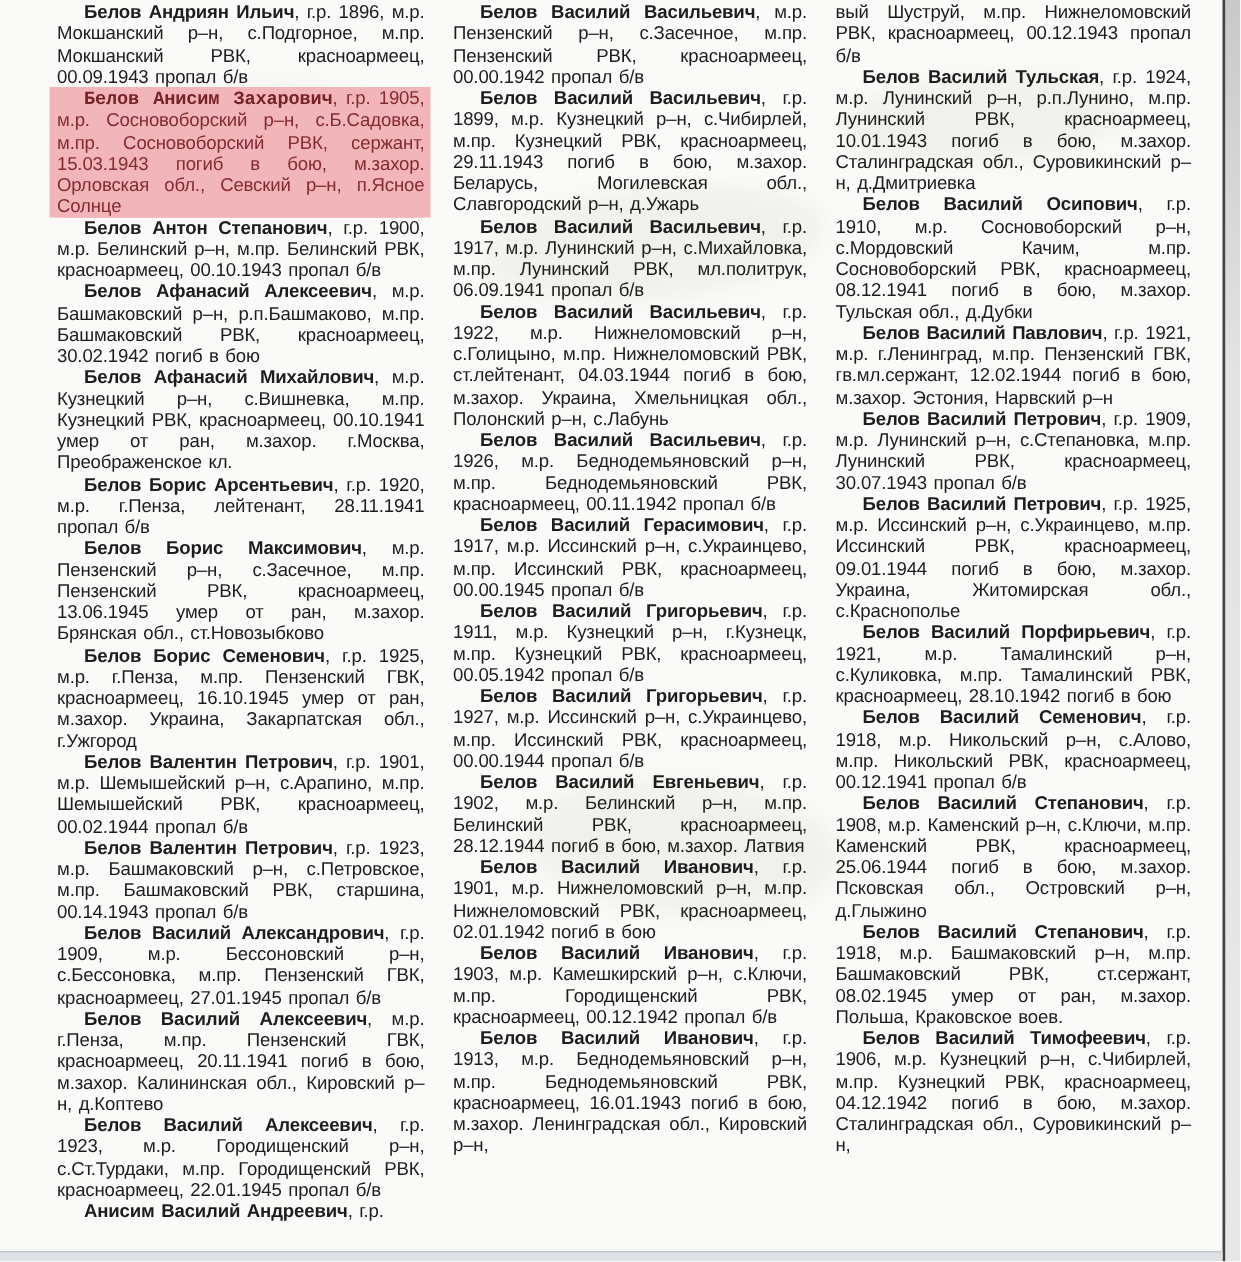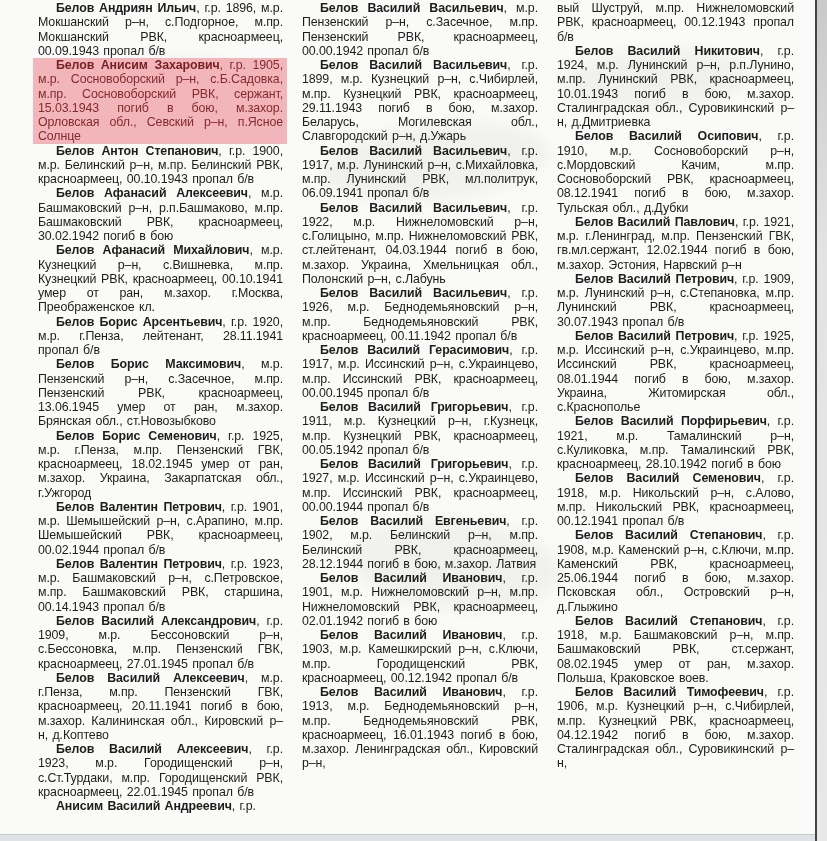--- a/index.html
+++ b/index.html
@@ -27,21 +27,21 @@
     letter-spacing:-0.1px;
     word-spacing:1px;
   }
   .entry .ename{font-weight:bold;}
   .entry.cont{text-indent:0;}
   .entry.hl{
     background:#f2b6ba;
     color:#832b30;
     box-shadow:-5px 0 0 #f2b6ba, 4px 0 0 #f2b6ba;
   }
-  .entry.hl .ename{color:#772226;}
+  .entry.hl .ename{color:#772226;font-family:Liberation Mono, monospace;}
   .edge-line{
     position:absolute;top:0;bottom:0;left:815px;width:2px;
     background:#454545;
   }
   .edge-strip{
     position:absolute;top:0;bottom:0;left:817px;width:10px;
     background:linear-gradient(180deg,#c9c9c9 0%,#e3e3e3 30%,#e8e8e8 100%);
   }
   .bottom-strip{
     position:absolute;left:0;right:12px;bottom:0;height:6px;
@@ -72,21 +72,21 @@
 
   <div class="columns">
     <div class="col c1">
         <p class="entry"><span class="ename">Белов Андриян Ильич</span><span>, г.р. 1896, м.р. Мокшанский р–н, с.Подгорное, м.пр. Мокшанский РВК, красноармеец, 00.09.1943 пропал б/в</span></p>
         <p class="entry hl"><span class="ename">Белов Анисим Захарович</span><span>, г.р. 1905, м.р. Сосновоборский р–н, с.Б.Садовка, м.пр. Сосновоборский РВК, сержант, 15.03.1943 погиб в бою, м.захор. Орловская обл., Севский р–н, п.Ясное Солнце</span></p>
         <p class="entry"><span class="ename">Белов Антон Степанович</span><span>, г.р. 1900, м.р. Белинский р–н, м.пр. Белинский РВК, красноармеец, 00.10.1943 пропал б/в</span></p>
         <p class="entry"><span class="ename">Белов Афанасий Алексеевич</span><span>, м.р. Башмаковский р–н, р.п.Башмаково, м.пр. Башмаковский РВК, красноармеец, 30.02.1942 погиб в бою</span></p>
         <p class="entry"><span class="ename">Белов Афанасий Михайлович</span><span>, м.р. Кузнецкий р–н, с.Вишневка, м.пр. Кузнецкий РВК, красноармеец, 00.10.1941 умер от ран, м.захор. г.Москва, Преображенское кл.</span></p>
         <p class="entry"><span class="ename">Белов Борис Арсентьевич</span><span>, г.р. 1920, м.р. г.Пенза, лейтенант, 28.11.1941 пропал б/в</span></p>
         <p class="entry"><span class="ename">Белов Борис Максимович</span><span>, м.р. Пензенский р–н, с.Засечное, м.пр. Пензенский РВК, красноармеец, 13.06.1945 умер от ран, м.захор. Брянская обл., ст.Новозыбково</span></p>
-        <p class="entry"><span class="ename">Белов Борис Семенович</span><span>, г.р. 1925, м.р. г.Пенза, м.пр. Пензенский ГВК, красноармеец, 18.02.1945 умер от ран, м.захор. Украина, Закарпатская обл., г.Ужгород</span></p>
+        <p class="entry"><span class="ename">Белов Борис Семенович</span><span>, г.р. 1925, м.р. г.Пенза, м.пр. Пензенский ГВК, красноармеец, 16.10.1945 умер от ран, м.захор. Украина, Закарпатская обл., г.Ужгород</span></p>
         <p class="entry"><span class="ename">Белов Валентин Петрович</span><span>, г.р. 1901, м.р. Шемышейский р–н, с.Арапино, м.пр. Шемышейский РВК, красноармеец, 00.02.1944 пропал б/в</span></p>
         <p class="entry"><span class="ename">Белов Валентин Петрович</span><span>, г.р. 1923, м.р. Башмаковский р–н, с.Петровское, м.пр. Башмаковский РВК, старшина, 00.14.1943 пропал б/в</span></p>
         <p class="entry"><span class="ename">Белов Василий Александрович</span><span>, г.р. 1909, м.р. Бессоновский р–н, с.Бессоновка, м.пр. Пензенский ГВК, красноармеец, 27.01.1945 пропал б/в</span></p>
         <p class="entry"><span class="ename">Белов Василий Алексеевич</span><span>, м.р. г.Пенза, м.пр. Пензенский ГВК, красноармеец, 20.11.1941 погиб в бою, м.захор. Калининская обл., Кировский р–н, д.Коптево</span></p>
         <p class="entry"><span class="ename">Белов Василий Алексеевич</span><span>, г.р. 1923, м.р. Городищенский р–н, с.Ст.Турдаки, м.пр. Городищенский РВК, красноармеец, 22.01.1945 пропал б/в</span></p>
         <p class="entry"><span class="ename">Анисим Василий Андреевич</span><span>, г.р.</span></p>
       </div>
     <div class="col c2">
         <p class="entry"><span class="ename">Белов Василий Васильевич</span><span>, м.р. Пензенский р–н, с.Засечное, м.пр. Пензенский РВК, красноармеец, 00.00.1942 пропал б/в</span></p>
         <p class="entry"><span class="ename">Белов Василий Васильевич</span><span>, г.р. 1899, м.р. Кузнецкий р–н, с.Чибирлей, м.пр. Кузнецкий РВК, красноармеец, 29.11.1943 погиб в бою, м.захор. Беларусь, Могилевская обл., Славгородский р–н, д.Ужарь</span></p>
@@ -96,25 +96,25 @@
         <p class="entry"><span class="ename">Белов Василий Герасимович</span><span>, г.р. 1917, м.р. Иссинский р–н, с.Украинцево, м.пр. Иссинский РВК, красноармеец, 00.00.1945 пропал б/в</span></p>
         <p class="entry"><span class="ename">Белов Василий Григорьевич</span><span>, г.р. 1911, м.р. Кузнецкий р–н, г.Кузнецк, м.пр. Кузнецкий РВК, красноармеец, 00.05.1942 пропал б/в</span></p>
         <p class="entry"><span class="ename">Белов Василий Григорьевич</span><span>, г.р. 1927, м.р. Иссинский р–н, с.Украинцево, м.пр. Иссинский РВК, красноармеец, 00.00.1944 пропал б/в</span></p>
         <p class="entry"><span class="ename">Белов Василий Евгеньевич</span><span>, г.р. 1902, м.р. Белинский р–н, м.пр. Белинский РВК, красноармеец, 28.12.1944 погиб в бою, м.захор. Латвия</span></p>
         <p class="entry"><span class="ename">Белов Василий Иванович</span><span>, г.р. 1901, м.р. Нижнеломовский р–н, м.пр. Нижнеломовский РВК, красноармеец, 02.01.1942 погиб в бою</span></p>
         <p class="entry"><span class="ename">Белов Василий Иванович</span><span>, г.р. 1903, м.р. Камешкирский р–н, с.Ключи, м.пр. Городищенский РВК, красноармеец, 00.12.1942 пропал б/в</span></p>
         <p class="entry"><span class="ename">Белов Василий Иванович</span><span>, г.р. 1913, м.р. Беднодемьяновский р–н, м.пр. Беднодемьяновский РВК, красноармеец, 16.01.1943 погиб в бою, м.захор. Ленинградская обл., Кировский р–н,</span></p>
       </div>
     <div class="col c3">
         <p class="entry cont"><span>вый Шуструй, м.пр. Нижнеломовский РВК, красноармеец, 00.12.1943 пропал б/в</span></p>
-        <p class="entry"><span class="ename">Белов Василий Никитович</span><span>, г.р. 1924, м.р. Лунинский р–н, р.п.Лунино, м.пр. Лунинский РВК, красноармеец, 10.01.1943 погиб в бою, м.захор. Сталинградская обл., Суровикинский р–н, д.Дмитриевка</span></p>
+        <p class="entry"><span class="ename">Белов Василий Тульская</span><span>, г.р. 1924, м.р. Лунинский р–н, р.п.Лунино, м.пр. Лунинский РВК, красноармеец, 10.01.1943 погиб в бою, м.захор. Сталинградская обл., Суровикинский р–н, д.Дмитриевка</span></p>
         <p class="entry"><span class="ename">Белов Василий Осипович</span><span>, г.р. 1910, м.р. Сосновоборский р–н, с.Мордовский Качим, м.пр. Сосновоборский РВК, красноармеец, 08.12.1941 погиб в бою, м.захор. Тульская обл., д.Дубки</span></p>
         <p class="entry"><span class="ename">Белов Василий Павлович</span><span>, г.р. 1921, м.р. г.Ленинград, м.пр. Пензенский ГВК, гв.мл.сержант, 12.02.1944 погиб в бою, м.захор. Эстония, Нарвский р–н</span></p>
         <p class="entry"><span class="ename">Белов Василий Петрович</span><span>, г.р. 1909, м.р. Лунинский р–н, с.Степановка, м.пр. Лунинский РВК, красноармеец, 30.07.1943 пропал б/в</span></p>
-        <p class="entry"><span class="ename">Белов Василий Петрович</span><span>, г.р. 1925, м.р. Иссинский р–н, с.Украинцево, м.пр. Иссинский РВК, красноармеец, 08.01.1944 погиб в бою, м.захор. Украина, Житомирская обл., с.Краснополье</span></p>
+        <p class="entry"><span class="ename">Белов Василий Петрович</span><span>, г.р. 1925, м.р. Иссинский р–н, с.Украинцево, м.пр. Иссинский РВК, красноармеец, 09.01.1944 погиб в бою, м.захор. Украина, Житомирская обл., с.Краснополье</span></p>
         <p class="entry"><span class="ename">Белов Василий Порфирьевич</span><span>, г.р. 1921, м.р. Тамалинский р–н, с.Куликовка, м.пр. Тамалинский РВК, красноармеец, 28.10.1942 погиб в бою</span></p>
         <p class="entry"><span class="ename">Белов Василий Семенович</span><span>, г.р. 1918, м.р. Никольский р–н, с.Алово, м.пр. Никольский РВК, красноармеец, 00.12.1941 пропал б/в</span></p>
         <p class="entry"><span class="ename">Белов Василий Степанович</span><span>, г.р. 1908, м.р. Каменский р–н, с.Ключи, м.пр. Каменский РВК, красноармеец, 25.06.1944 погиб в бою, м.захор. Псковская обл., Островский р–н, д.Глыжино</span></p>
         <p class="entry"><span class="ename">Белов Василий Степанович</span><span>, г.р. 1918, м.р. Башмаковский р–н, м.пр. Башмаковский РВК, ст.сержант, 08.02.1945 умер от ран, м.захор. Польша, Краковское воев.</span></p>
         <p class="entry"><span class="ename">Белов Василий Тимофеевич</span><span>, г.р. 1906, м.р. Кузнецкий р–н, с.Чибирлей, м.пр. Кузнецкий РВК, красноармеец, 04.12.1942 погиб в бою, м.захор. Сталинградская обл., Суровикинский р–н,</span></p>
       </div>
   </div>
 
   <div class="edge-line"></div>
   <div class="edge-strip"></div>

